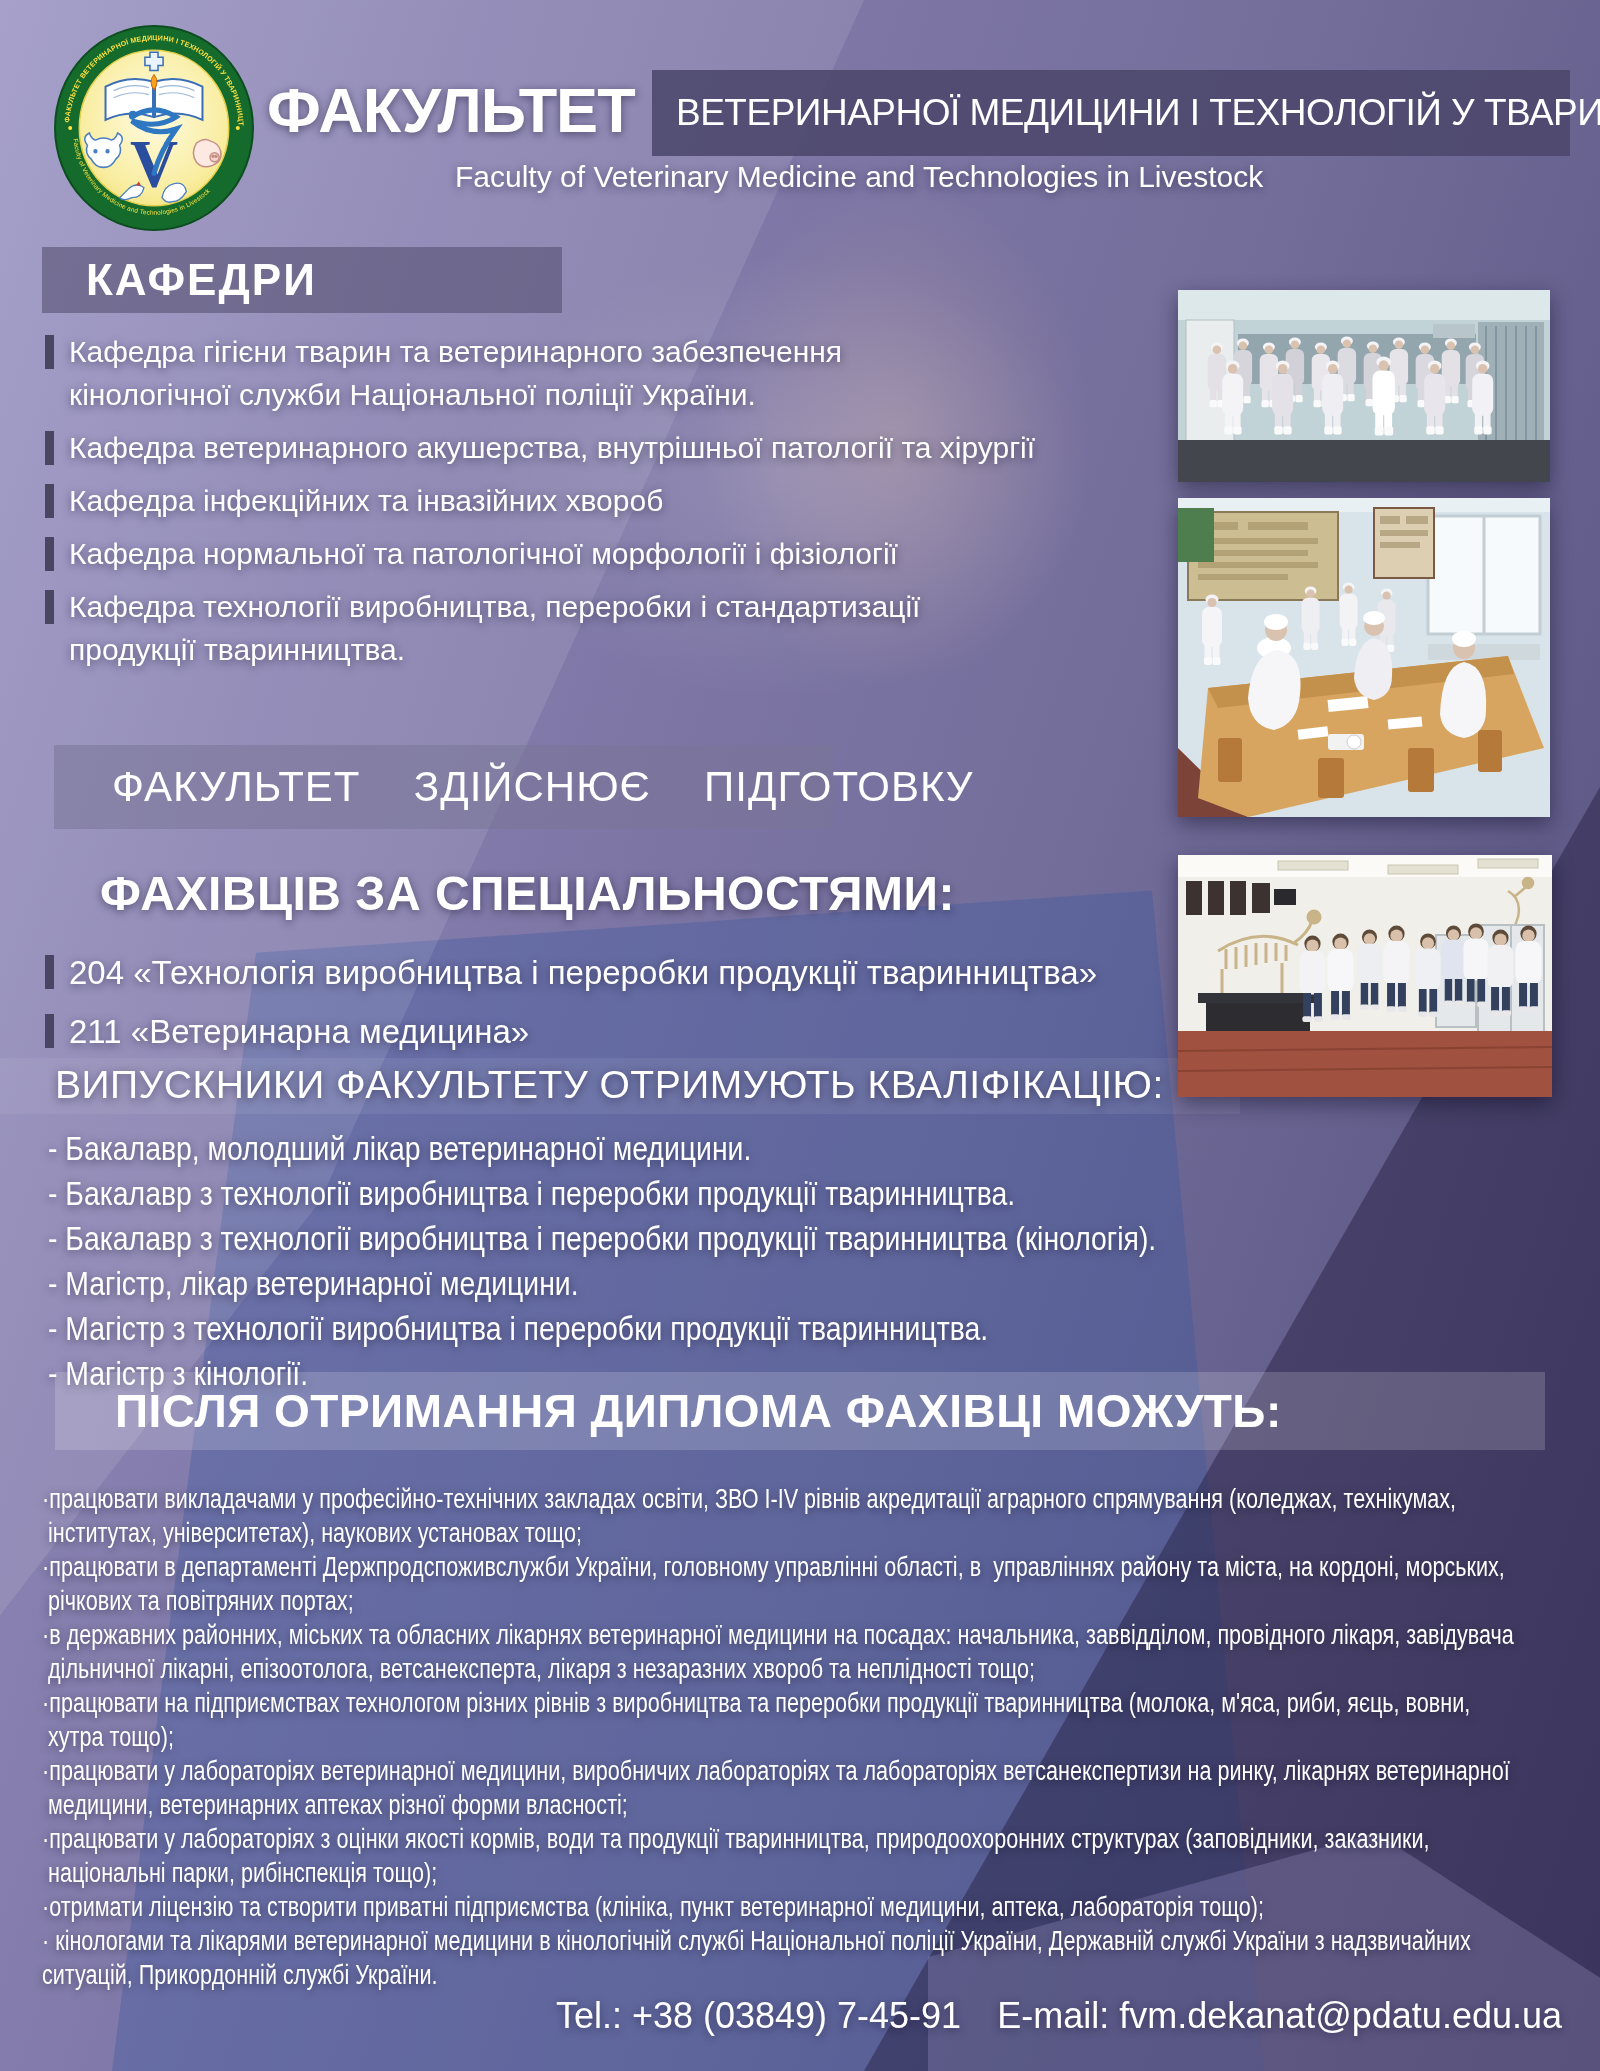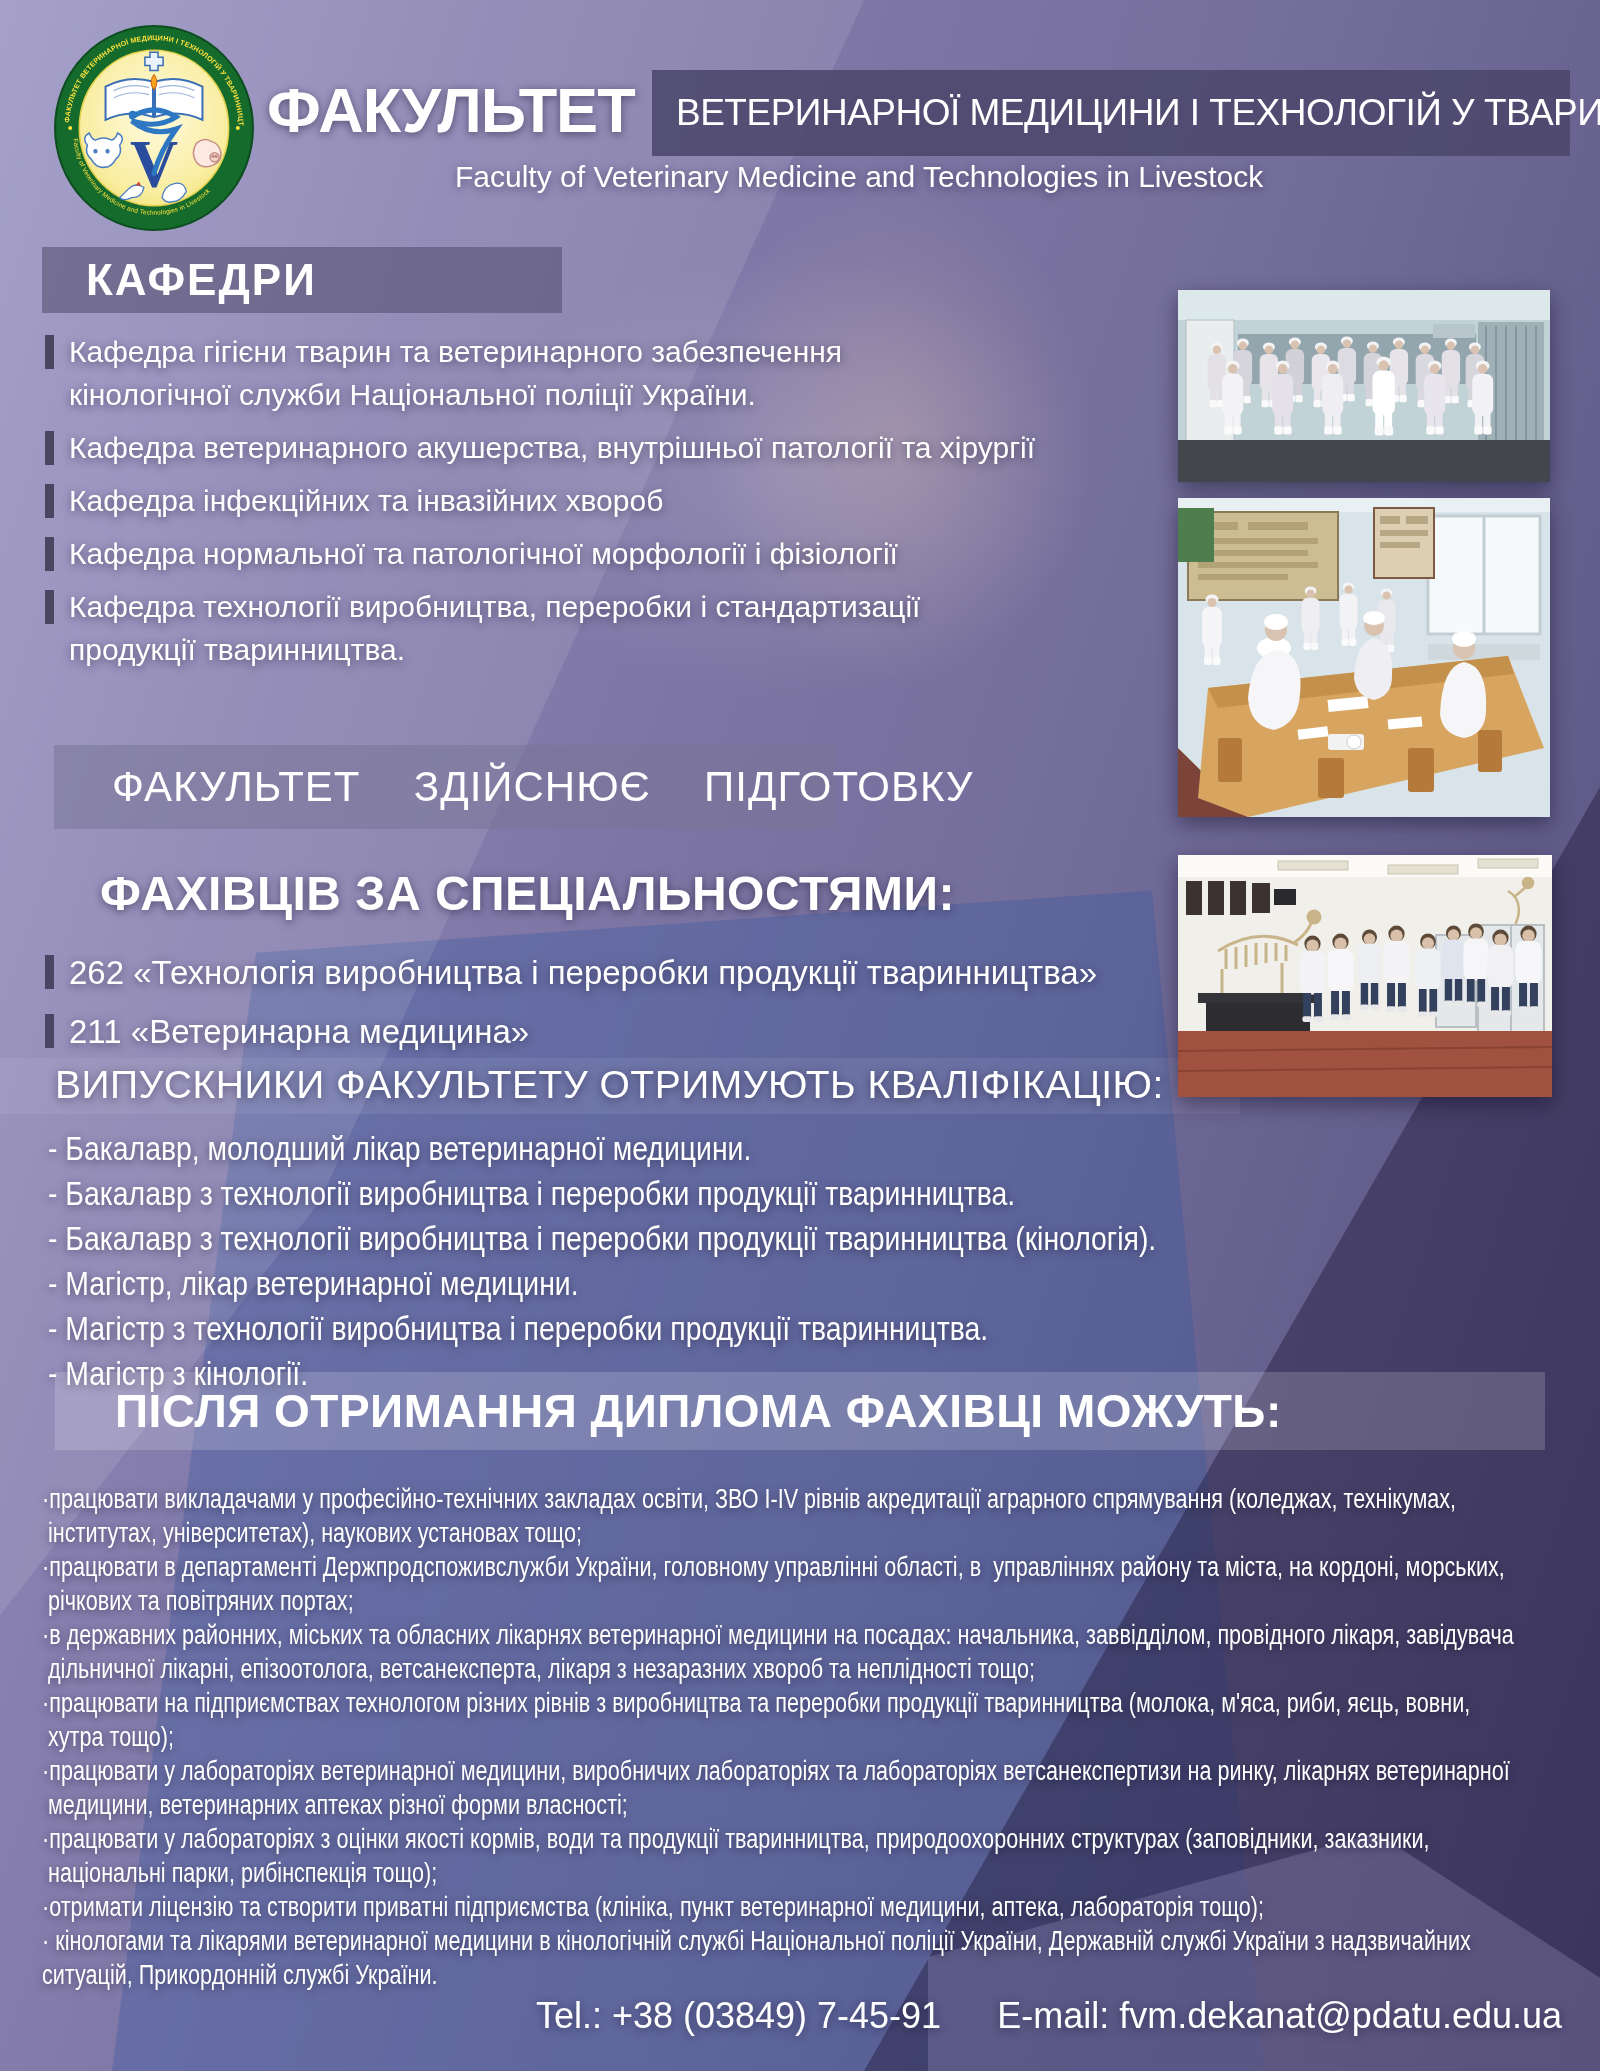--- a/index.html
+++ b/index.html
@@ -56,21 +56,21 @@
   .afterLines div{white-space:pre;}
 
   
   .photo{position:absolute;left:1178px;box-shadow:0 7px 20px rgba(10,8,30,.45);background:#222;}
   .photo svg{display:block;}
   .ph1{top:290px;width:372px;height:192px;}
   .ph2{top:498px;width:372px;height:319px;}
   .ph3{top:855px;width:374px;height:242px;}
 
   
-  .footer{top:1995px;right:38px;display:flex;gap:56px;font-size:36px;white-space:nowrap;}
+  .footer{top:1995px;right:38px;display:flex;gap:36px;font-size:36px;white-space:nowrap;}
 </style>
 </head>
 <body>
 
 <div class="poster">
 
   <div class="layer bgA"></div>
   <div class="layer bgFace"></div>
   <div class="layer bgCap"></div>
   <div class="layer bgScrubs"></div>
@@ -183,21 +183,21 @@
       <li><span>Кафедра технології виробництва, переробки і стандартизації
 продукції тваринництва.</span></li>
     </ul>
 
   <div class="abs trainBand">
     <span>ФАКУЛЬТЕТ  ЗДІЙСНЮЄ  ПІДГОТОВКУ</span>
   </div>
   <div class="abs specHead sh">ФАХІВЦІВ ЗА СПЕЦІАЛЬНОСТЯМИ:</div>
   <ul class="abs plist specList sh">
 
-  <li><span>262 «Технологія виробництва і переробки продукції тваринництва»</span></li>
+  <li><span>204 «Технологія виробництва і переробки продукції тваринництва»</span></li>
       <li><span>211  «Ветеринарна медицина»</span></li>
     </ul>
 
   <div class="abs gradBand"></div>
   <div class="abs gradHead sh">ВИПУСКНИКИ ФАКУЛЬТЕТУ ОТРИМУЮТЬ КВАЛІФІКАЦІЮ:</div>
   <ul class="abs plist qualList sh">
 
   <li><span>- Бакалавр, молодший лікар ветеринарної медицини.</span></li>
       <li><span>- Бакалавр з технології виробництва і переробки продукції тваринництва.</span></li>
       <li><span>- Бакалавр з технології виробництва і переробки продукції тваринництва (кінологія).</span></li>

